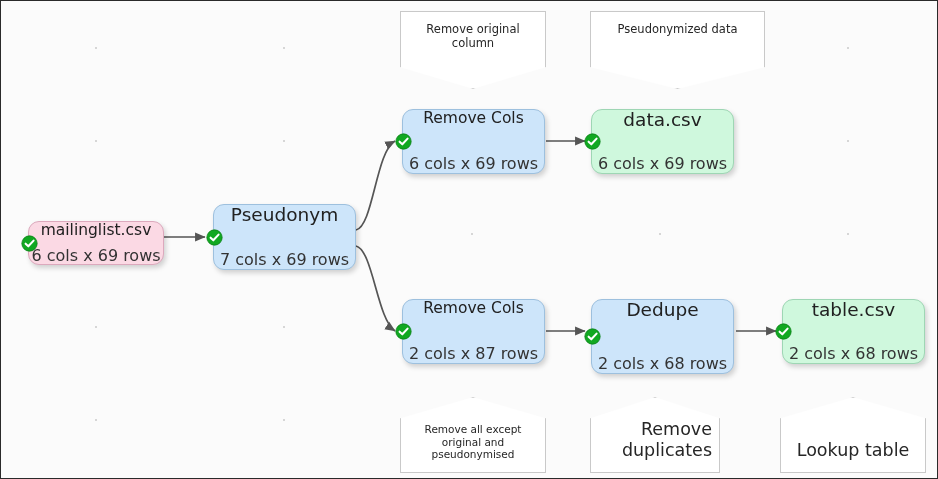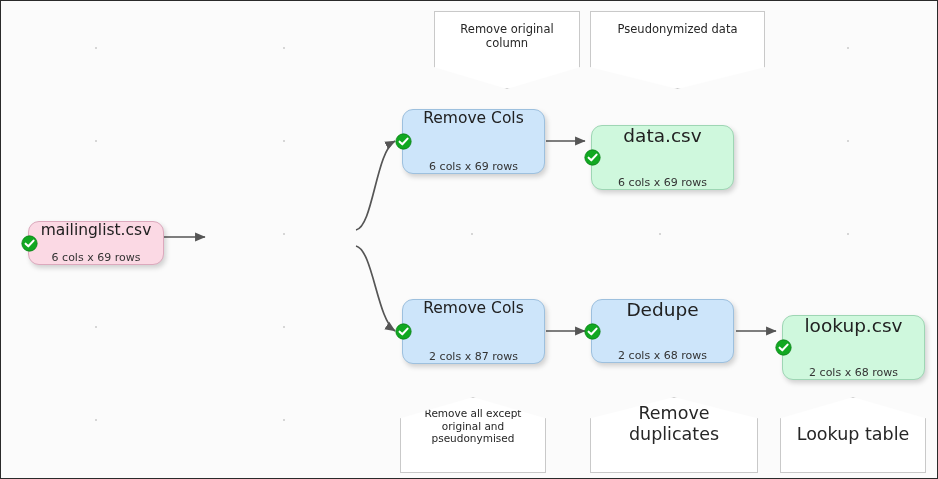--- a/index.html
+++ b/index.html
@@ -56,29 +56,29 @@
     user-select: none;
   }
   .node .title {
     color: #212121;
     line-height: 1.12;
     text-align: center;
     white-space: nowrap;
   }
   .node .subtitle {
     color: #333333;
-    font-size: 11px;
+    font-size: 16px;
     text-align: center;
     white-space: nowrap;
     margin-top: 7px;
   }
 
   .node.pink  { background: #fbd9e4; border-color: #dca9bd; }
   .node.blue  { background: #cde5fa; border-color: #9dc0de; }
-  .node.green { background: #cff8dd; border-color: #9ed6b4; margin-top: 16px; }
+  .node.green { background: #cff8dd; border-color: #9ed6b4; }
 
   
   .node.big  .title { font-size: 18.5px; }
   .node.mid  .title { font-size: 15.5px; }
 
   
   .check {
     position: absolute;
     left: -8px;
     top: 50%;
@@ -106,21 +106,21 @@
   
   .note.down {
     clip-path: polygon(0% 0%, 100% 0%, 100% 72%, 50% 100%, 0% 72%);
     align-items: flex-start;
     padding-top: 12px;
   }
   
   .note.up {
     clip-path: polygon(50% 0%, 100% 28%, 100% 100%, 0% 100%, 0% 28%);
     align-items: flex-end;
-    padding-bottom: 28px;
+    padding-bottom: 12px;
   }
   .note-inner { width: 100%; }
   .note.f11 { font-size: 11.5px; }
   .note.f10 { font-size: 10.5px; }
   .note.f17 { font-size: 17.5px; }
   
   .note::after {
     content: "";
     position: absolute;
     inset: 0;
@@ -148,39 +148,49 @@
 
     <path class="edge-path" d="M 355 245 C 372 249, 376 318, 394 330" marker-end="url(#arrow)"></path>
 
     <path class="edge-path" d="M 545 140 L 584 140" marker-end="url(#arrow)"></path>
 
     <path class="edge-path" d="M 545 330 L 584 330" marker-end="url(#arrow)"></path>
 
     <path class="edge-path" d="M 735 330 L 775 330" marker-end="url(#arrow)"></path>
   </svg>
 
-  <div class="note down f11" style="left:399px; top:10px; width:146px; height:78px;margin-left:34px;">
+  <div class="note down f11" style="left:399px; top:10px; width:146px; height:78px;">
     <div class="note-inner">Remove original column</div>
   </div>
 
   <div class="note down f11" style="left:589px; top:10px; width:175px; height:78px;">
     <div class="note-inner">Pseudonymized data</div>
   </div>
 
   <div class="node pink mid" style="left:27px; top:220px; width:136px; height:44px;">
     <span class="check">
       <svg viewBox="0 0 20 20">
         <circle cx="10" cy="10" r="9" fill="#11a821" stroke="#0b8318" stroke-width="1"></circle>
         <path d="M5.4 10.2 L8.6 13.3 L14.8 6.6" fill="none" stroke="#ffffff" stroke-width="2.4" stroke-linecap="round" stroke-linejoin="round"></path>
       </svg>
     </span>
     <div class="title">mailinglist.csv</div>
     <div class="subtitle">6 cols x 69 rows</div>
   </div>
 
+  <div class="node blue big" style="left:212px; top:203px; width:143px; height:66px;">
+    <span class="check">
+      <svg viewBox="0 0 20 20">
+        <circle cx="10" cy="10" r="9" fill="#11a821" stroke="#0b8318" stroke-width="1"></circle>
+        <path d="M5.4 10.2 L8.6 13.3 L14.8 6.6" fill="none" stroke="#ffffff" stroke-width="2.4" stroke-linecap="round" stroke-linejoin="round"></path>
+      </svg>
+    </span>
+    <div class="title">Pseudonym</div>
+    <div class="subtitle">7 cols x 69 rows</div>
+  </div>
 
   <div class="node blue mid" style="left:401px; top:108px; width:143px; height:65px;">
     <span class="check">
       <svg viewBox="0 0 20 20">
         <circle cx="10" cy="10" r="9" fill="#11a821" stroke="#0b8318" stroke-width="1"></circle>
         <path d="M5.4 10.2 L8.6 13.3 L14.8 6.6" fill="none" stroke="#ffffff" stroke-width="2.4" stroke-linecap="round" stroke-linejoin="round"></path>
       </svg>
     </span>
     <div class="title">Remove Cols</div>
     <div class="subtitle">6 cols x 69 rows</div>
@@ -201,47 +211,47 @@
     <span class="check">
       <svg viewBox="0 0 20 20">
         <circle cx="10" cy="10" r="9" fill="#11a821" stroke="#0b8318" stroke-width="1"></circle>
         <path d="M5.4 10.2 L8.6 13.3 L14.8 6.6" fill="none" stroke="#ffffff" stroke-width="2.4" stroke-linecap="round" stroke-linejoin="round"></path>
       </svg>
     </span>
     <div class="title">Remove Cols</div>
     <div class="subtitle">2 cols x 87 rows</div>
   </div>
 
-  <div class="node blue big" style="left:590px; top:298px; width:143px; height:64px;">
+  <div class="node blue big" style="left:590px; top:298px; width:143px; height:75px;">
     <span class="check">
       <svg viewBox="0 0 20 20">
         <circle cx="10" cy="10" r="9" fill="#11a821" stroke="#0b8318" stroke-width="1"></circle>
         <path d="M5.4 10.2 L8.6 13.3 L14.8 6.6" fill="none" stroke="#ffffff" stroke-width="2.4" stroke-linecap="round" stroke-linejoin="round"></path>
       </svg>
     </span>
     <div class="title">Dedupe</div>
     <div class="subtitle">2 cols x 68 rows</div>
   </div>
 
   <div class="node green big" style="left:781px; top:298px; width:143px; height:65px;">
     <span class="check">
       <svg viewBox="0 0 20 20">
         <circle cx="10" cy="10" r="9" fill="#11a821" stroke="#0b8318" stroke-width="1"></circle>
         <path d="M5.4 10.2 L8.6 13.3 L14.8 6.6" fill="none" stroke="#ffffff" stroke-width="2.4" stroke-linecap="round" stroke-linejoin="round"></path>
       </svg>
     </span>
-    <div class="title">lookup.csv</div>
+    <div class="title">table.csv</div>
     <div class="subtitle">2 cols x 68 rows</div>
   </div>
 
   <div class="note up f10" style="left:399px; top:396px; width:146px; height:76px;">
     <div class="note-inner">Remove all except original and pseudonymised</div>
   </div>
 
-  <div class="note up f17" style="left:589px; top:396px; width:168px; height:76px;">
+  <div class="note up f17" style="left:589px; top:396px; width:130px; height:76px;text-align:right;">
     <div class="note-inner">Remove duplicates</div>
   </div>
 
   <div class="note up f17" style="left:779px; top:396px; width:146px; height:76px;">
     <div class="note-inner">Lookup table</div>
   </div>
 
 </div>
 
 </body></html>

